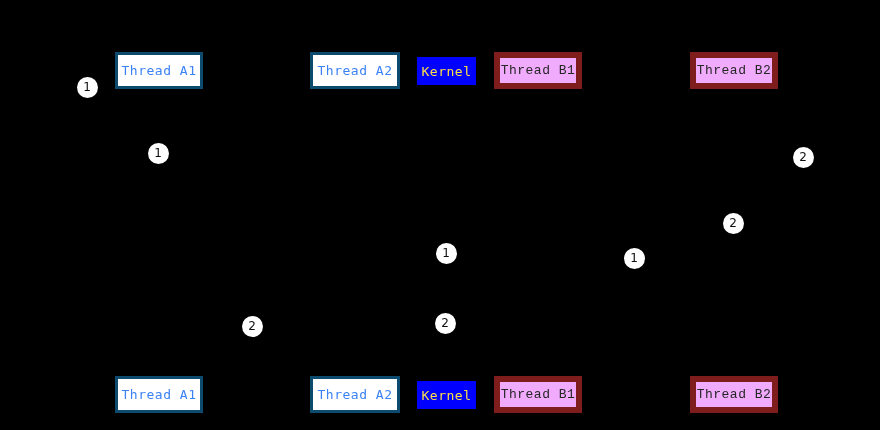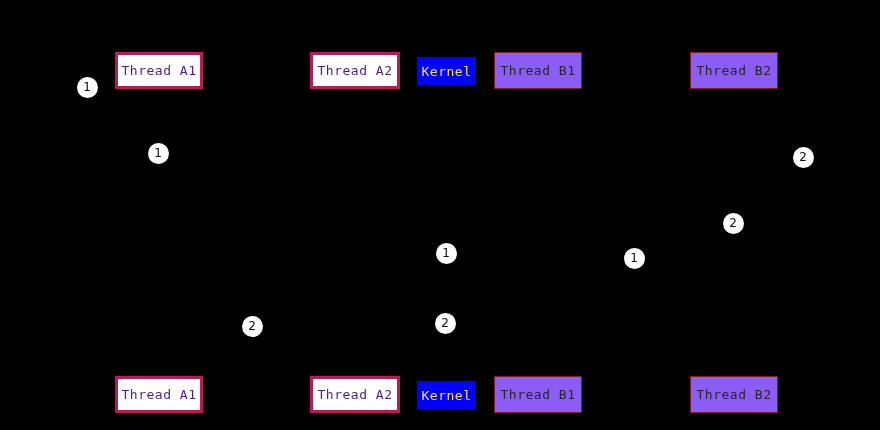--- a/index.html
+++ b/index.html
@@ -23,28 +23,29 @@
     display: flex;
     align-items: center;
     justify-content: center;
     font-family: "DejaVu Sans Mono", "Liberation Mono", monospace;
     font-size: 13px;
     letter-spacing: 0.5px;
     white-space: nowrap;
     line-height: 1;
   }
   .participant.red {
-    border: 3px solid #be185d;
+    border: 3px solid #0c4a6e;
     background: #ffffff;
-    color: #4c1d95;
+    color: #3b82f6;
   }
   .participant.blue {
-    border: 1px solid #7f1d1d;
-    background: #8b5cf6;
+    border: 6px solid #7f1d1d;
+    background: #f0abfc;
     color: #262626;
+    font-family: Liberation Mono, monospace;
   }
   .participant.filled {
     border: 0 solid #0000ff;
     background: #0000ff;
     color: #fde047;
   }
 
   
   .lifeline {
     position: absolute;

